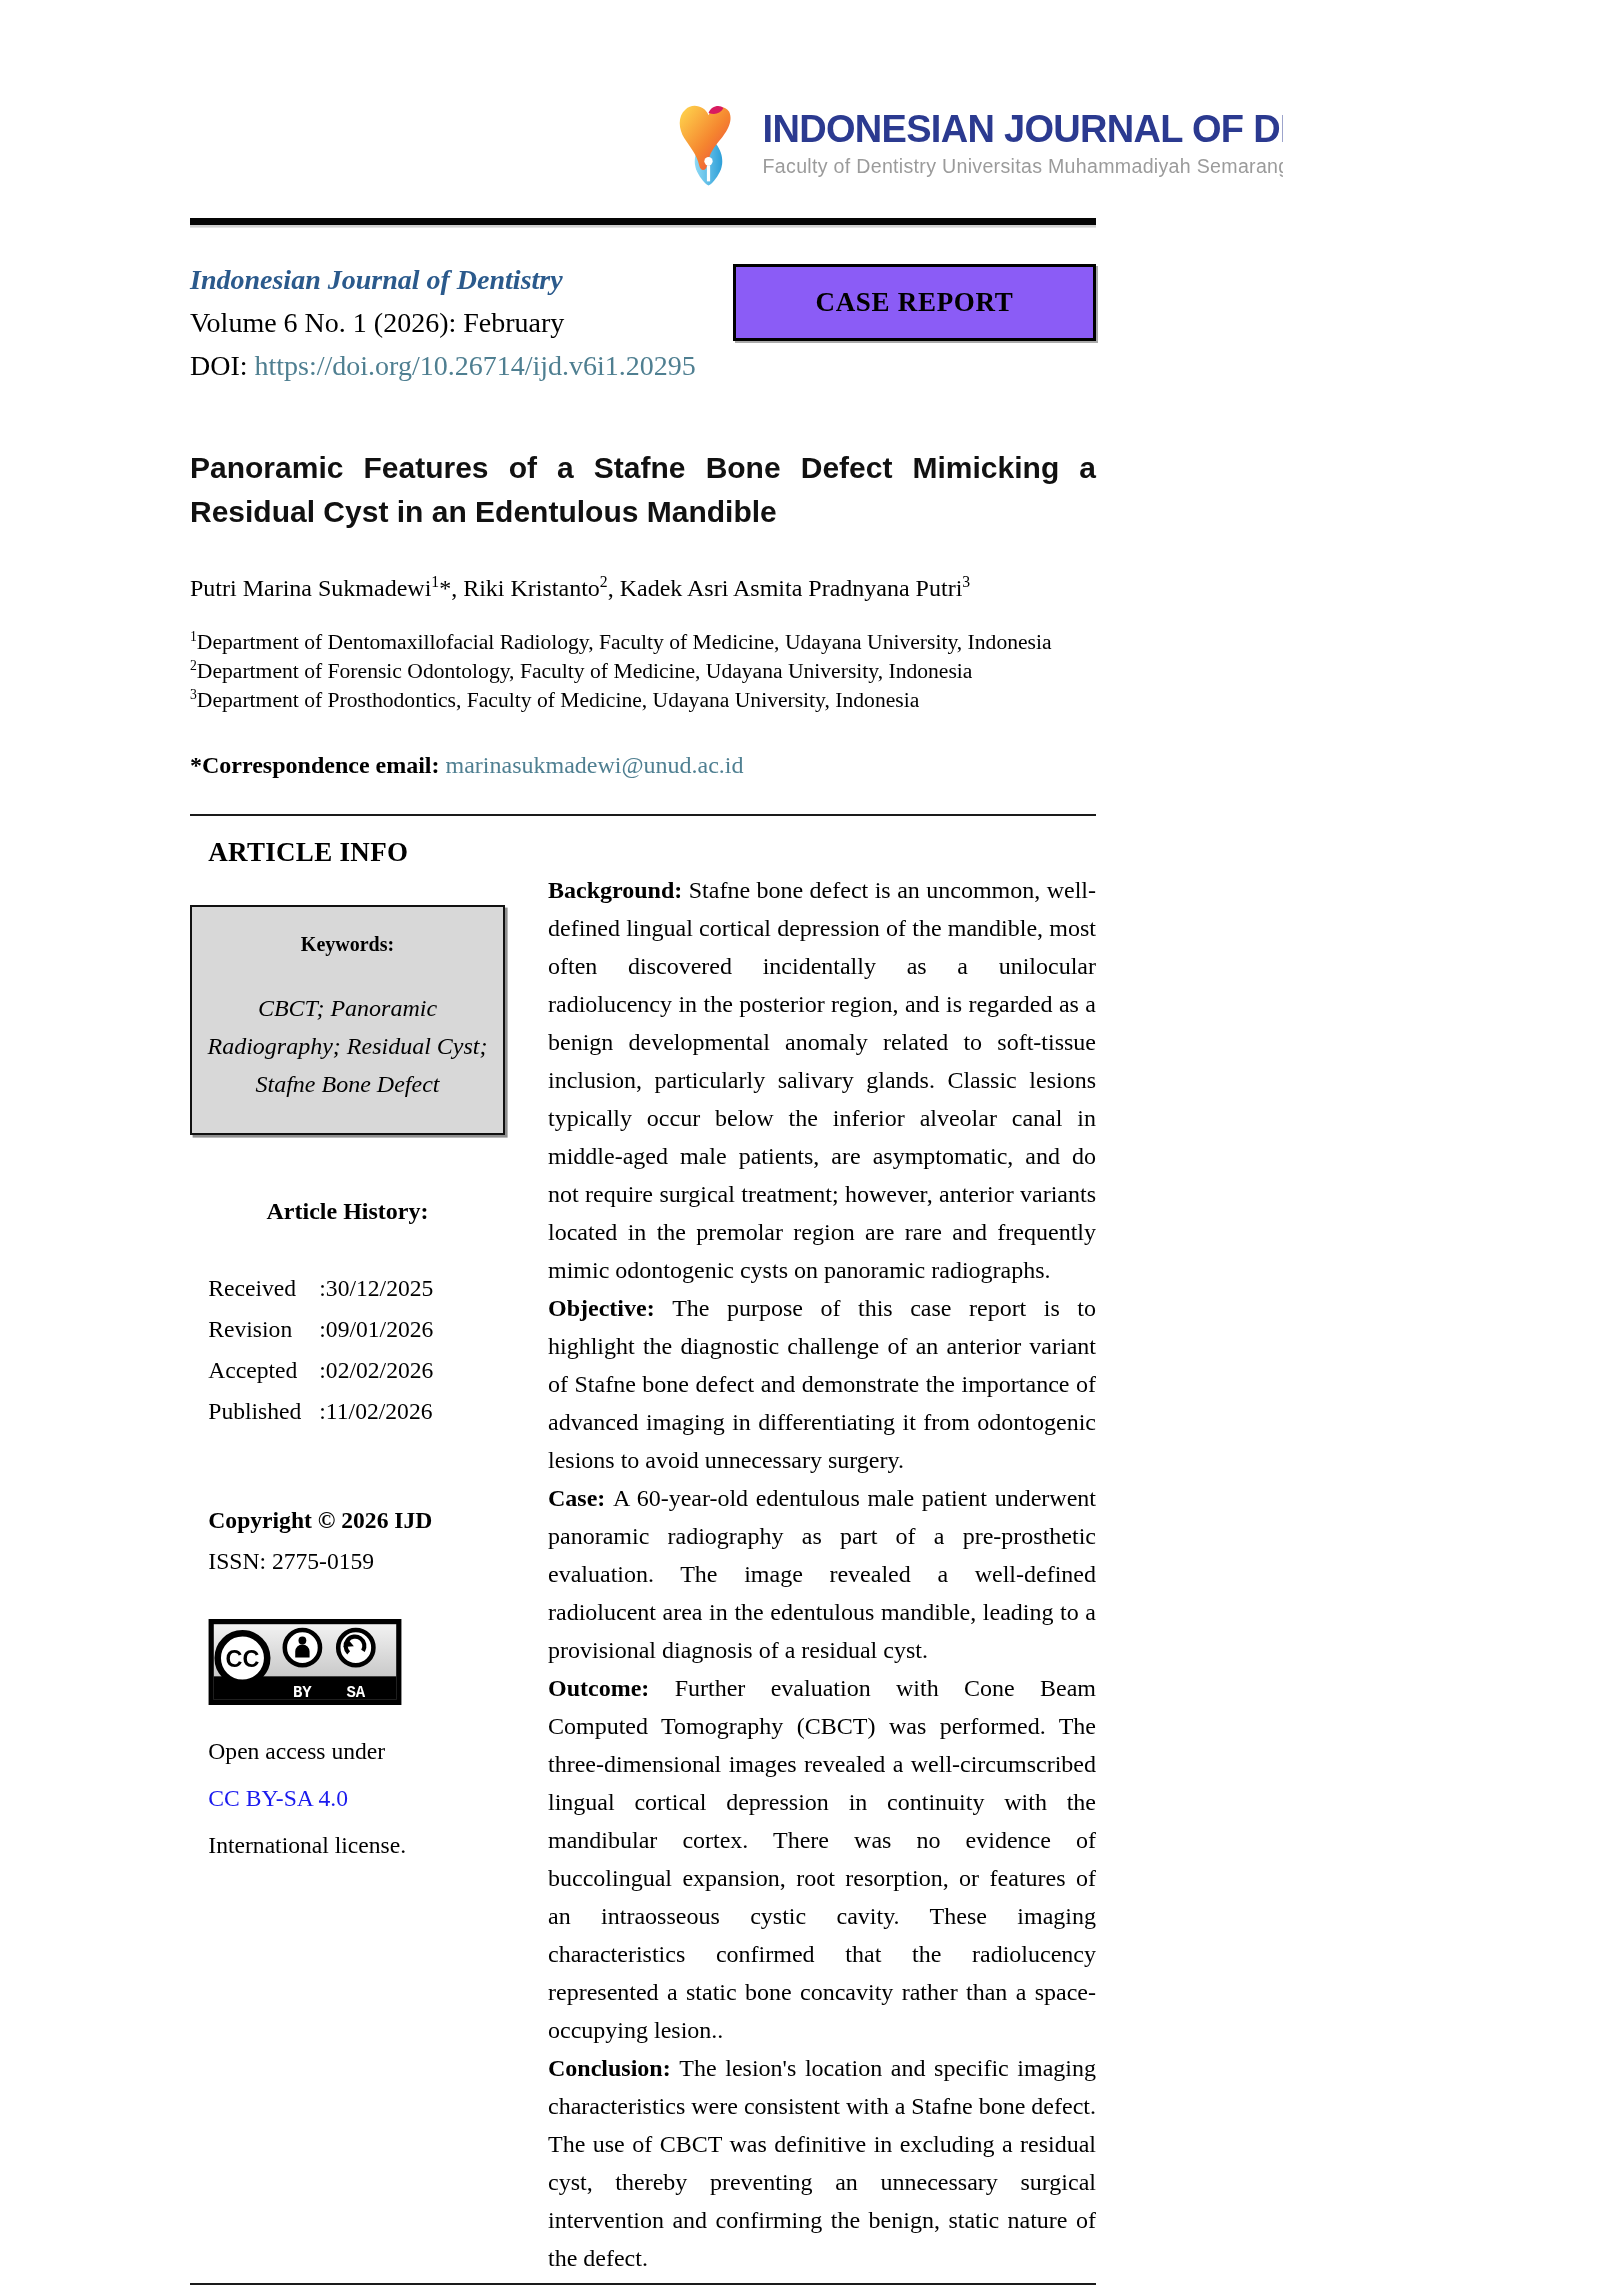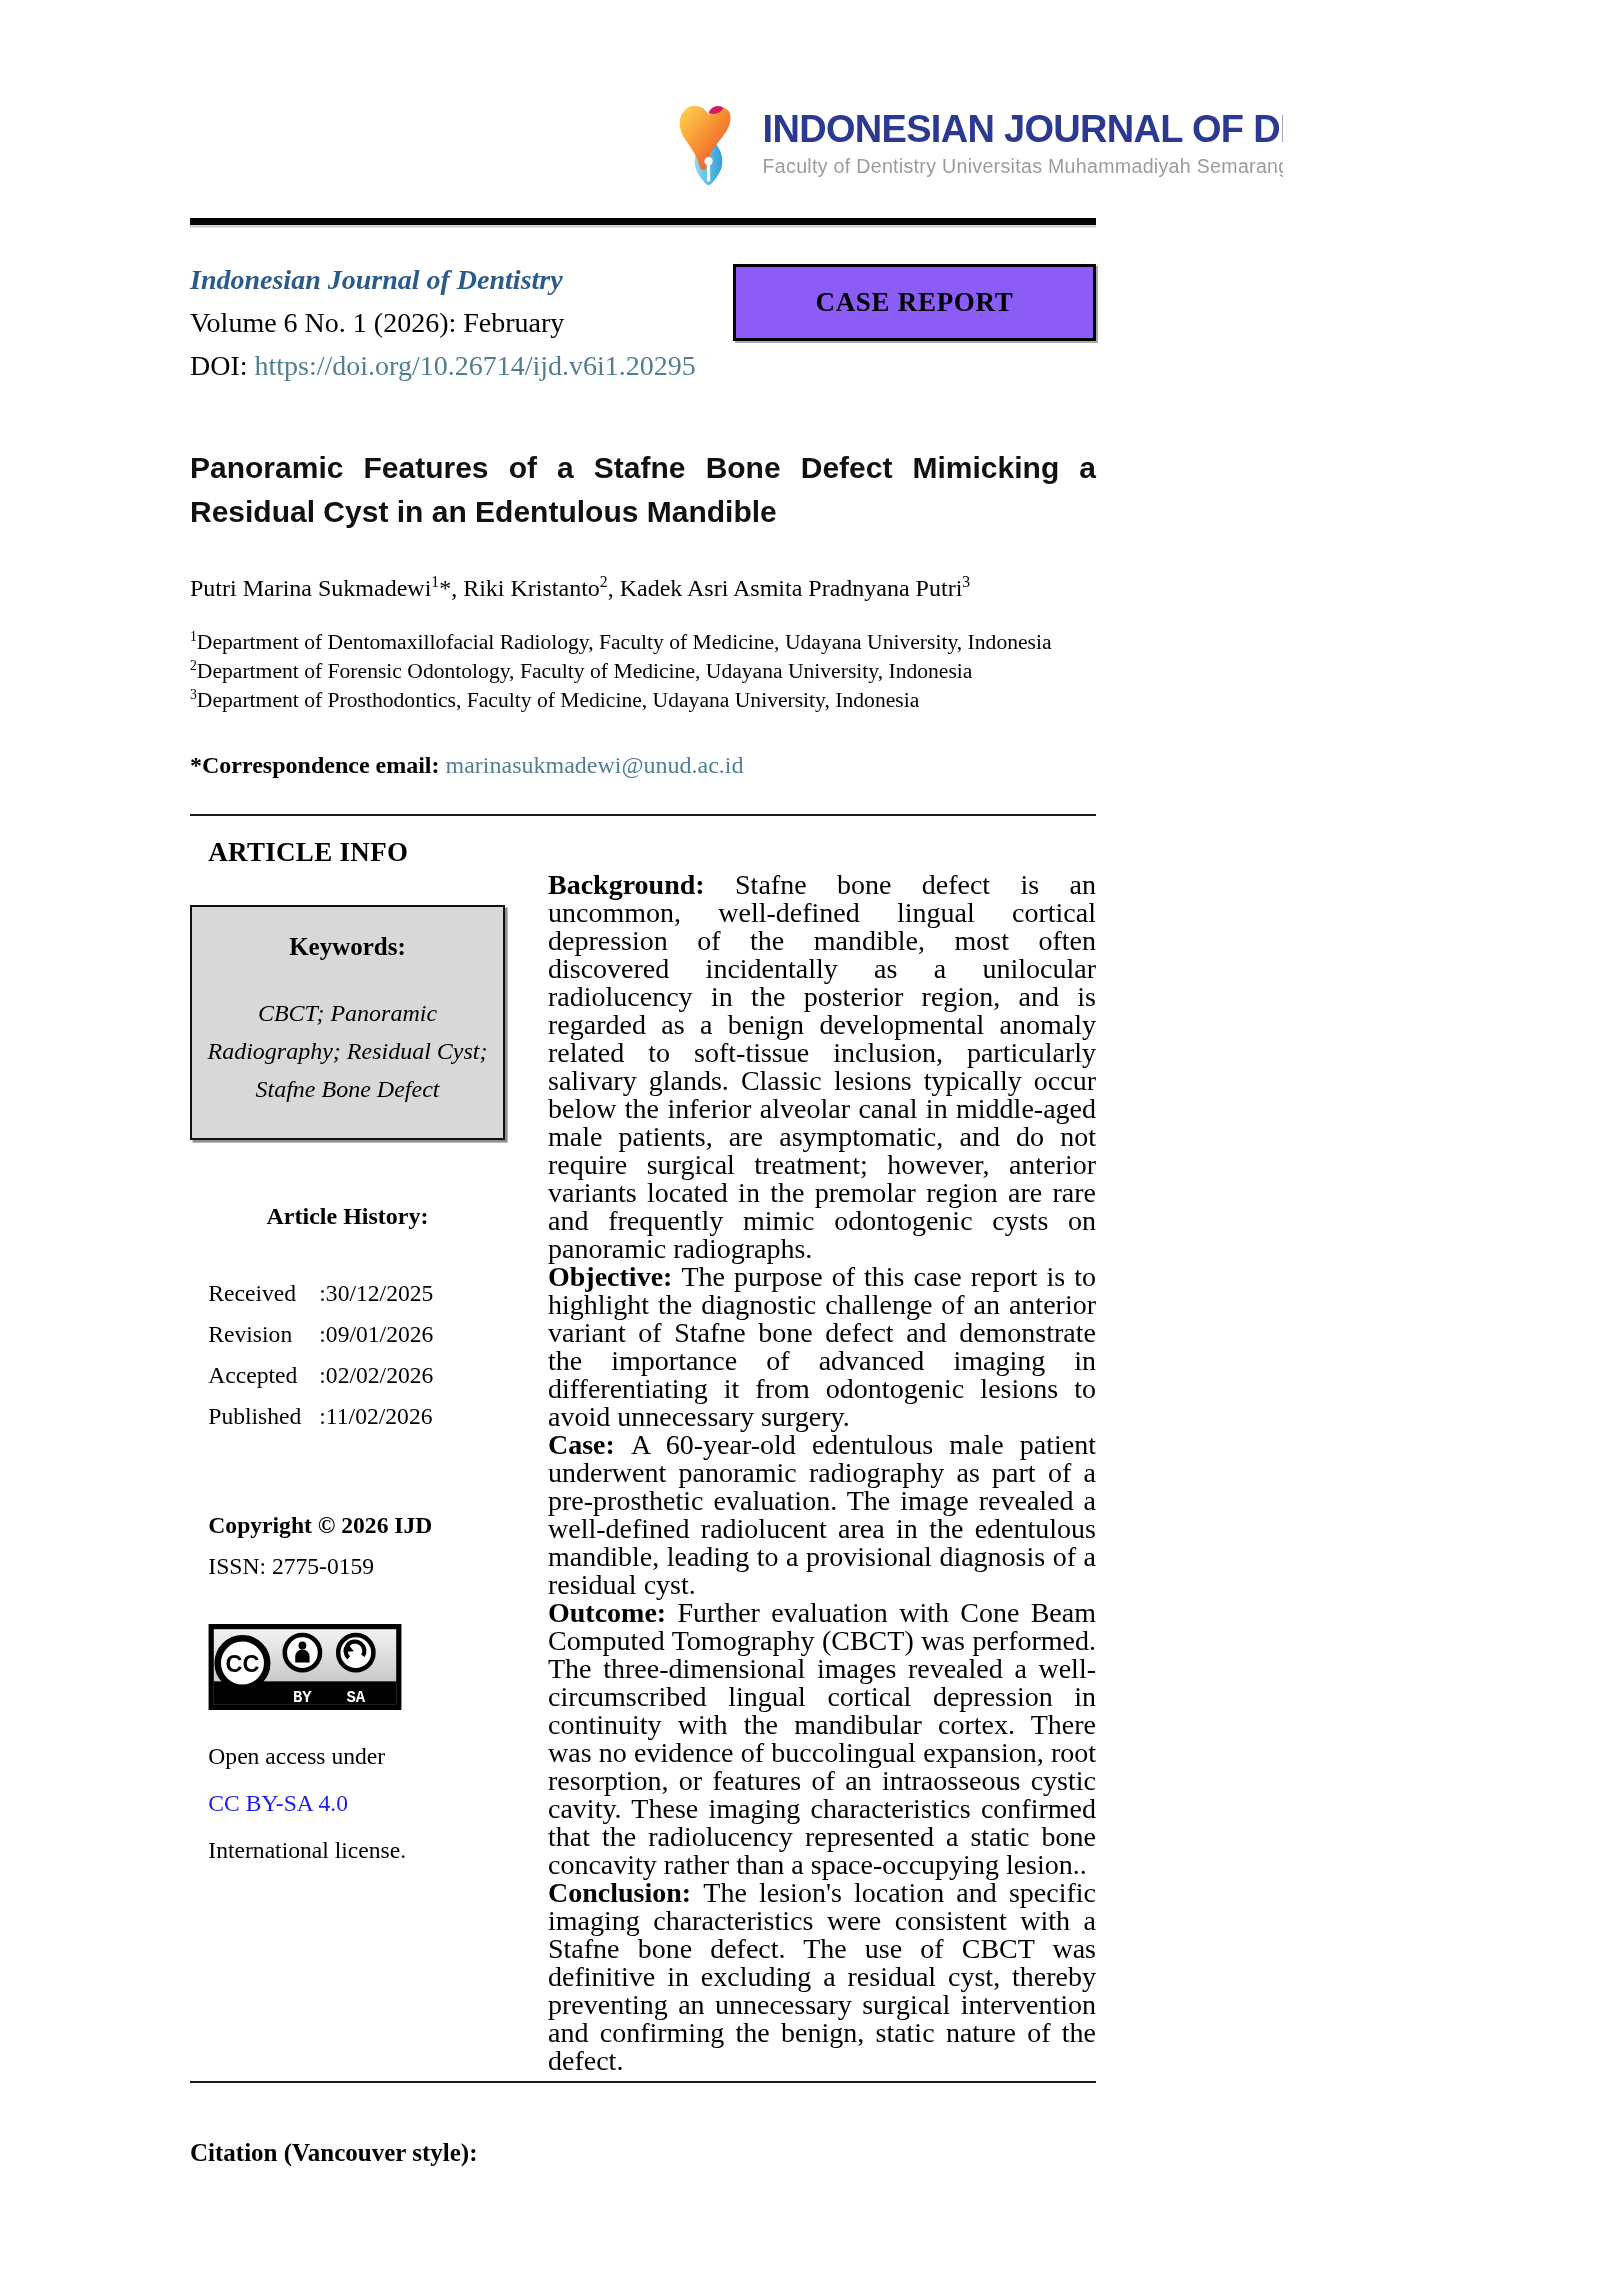--- a/index.html
+++ b/index.html
@@ -55,34 +55,34 @@
   .info-rule{margin-top:35px;}
   .two-col{display:flex;margin-top:21px;}
   .col-info{flex:0 0 315px;width:315px;margin-right:43px;}
   .col-abs{flex:1;min-width:0;}
   .sec-head{font-size:27px;font-weight:bold;margin:0;letter-spacing:0.3px;}
   .col-info .sec-head{margin-left:18.3px;}
   .keywords-box{
     margin-top:37px;background:#d8d8d8;border:2px solid #111;
     box-shadow:2.6px 2.6px 0 #8f8f8f;text-align:center;padding:26px 9.2px 30px 9.2px;
   }
-  .kw-label{font-weight:bold;font-size:25px;text-align:center;}
+  .kw-label{font-weight:bold;font-size:20px;text-align:center;}
   .kw-text{font-style:italic;font-size:24px;line-height:38px;margin-top:33px;}
   .history-label{text-align:center;font-size:24px;font-weight:bold;margin:63px 0 0 0;}
   .history{margin-top:43px;font-size:23.6px;}
   .history-row{display:flex;line-height:41px;margin-left:18.3px;}
   .h-label{width:111px;flex:0 0 111px;}
   .copyright{margin:68px 0 0 18.3px;font-size:23.6px;line-height:41px;font-weight:bold;}
   .issn{margin:0 0 0 18.3px;font-size:23.6px;line-height:41px;}
   .cc-badge{display:block;margin:37px 0 0 18.3px;width:194px;height:86px;}
   .oa-line{margin:23.6px 0 0 18.3px;font-size:23.6px;line-height:47px;}
   .oa-mid{margin:0 0 0 18.3px;font-size:23.6px;line-height:47px;}
   .cc-link{color:#1a1aee;text-decoration:none;cursor:pointer;}
   .abs-body{margin-top:34px;}
-  .abs-body p{margin:0;font-size:28px;line-height:28px;text-align:justify;}
+  .abs-body p{margin:0;font-size:24px;line-height:38px;text-align:justify;}
   .abs-body b{font-weight:bold;}
   .abs-rule{margin-top:6.5px;}
   
   .cite-head{font-size:25px;font-weight:bold;margin:56px 0 0 0;}
   .cite-text{font-size:25px;line-height:42px;text-align:justify;margin:30px 0 0 0;}
   sup{line-height:0;}
 </style>
 </head>
 <body>
 

